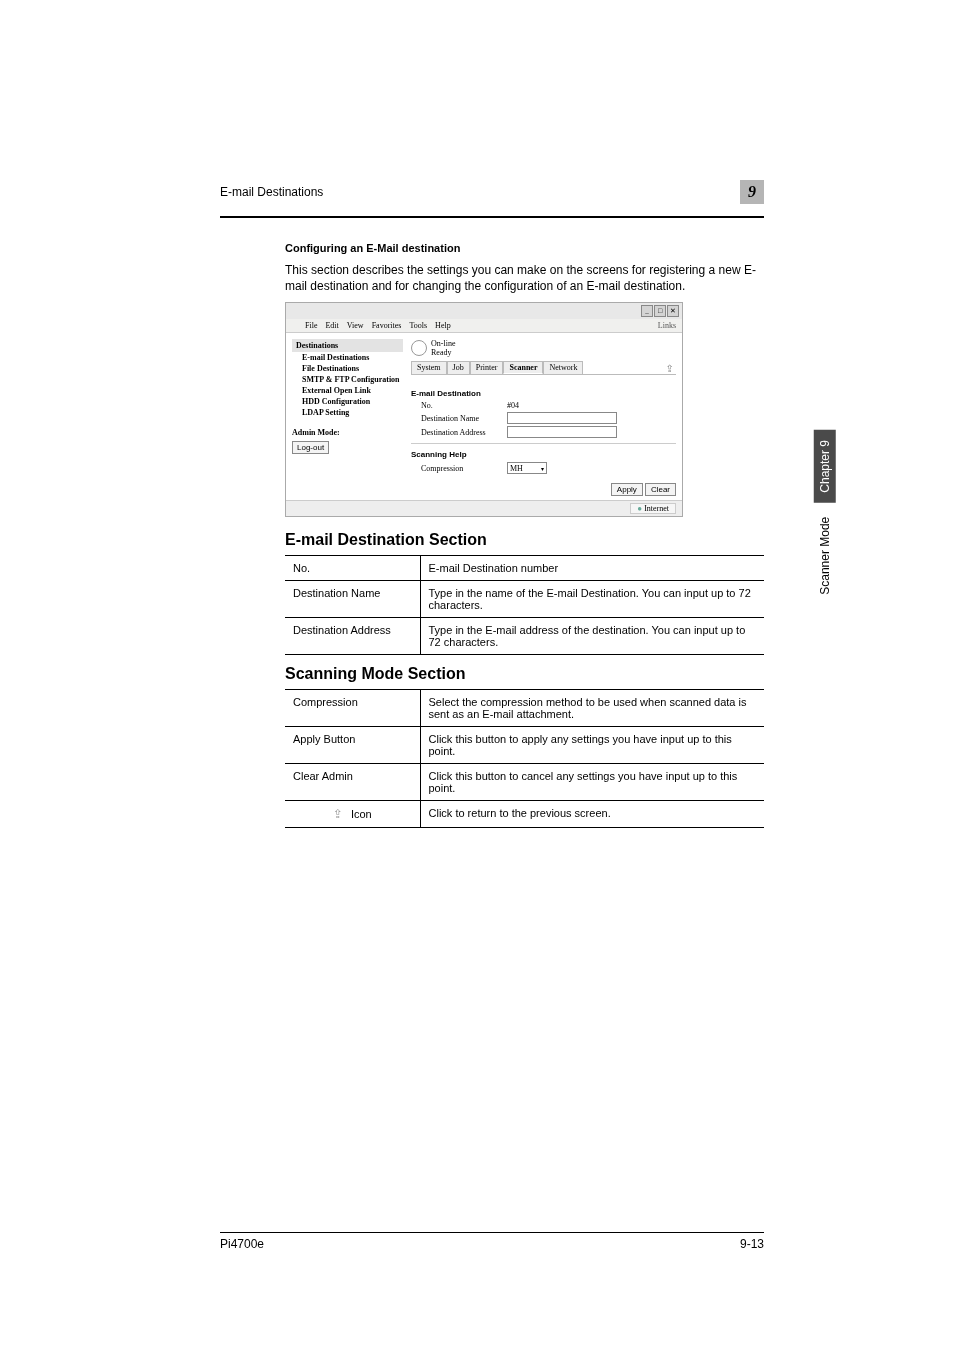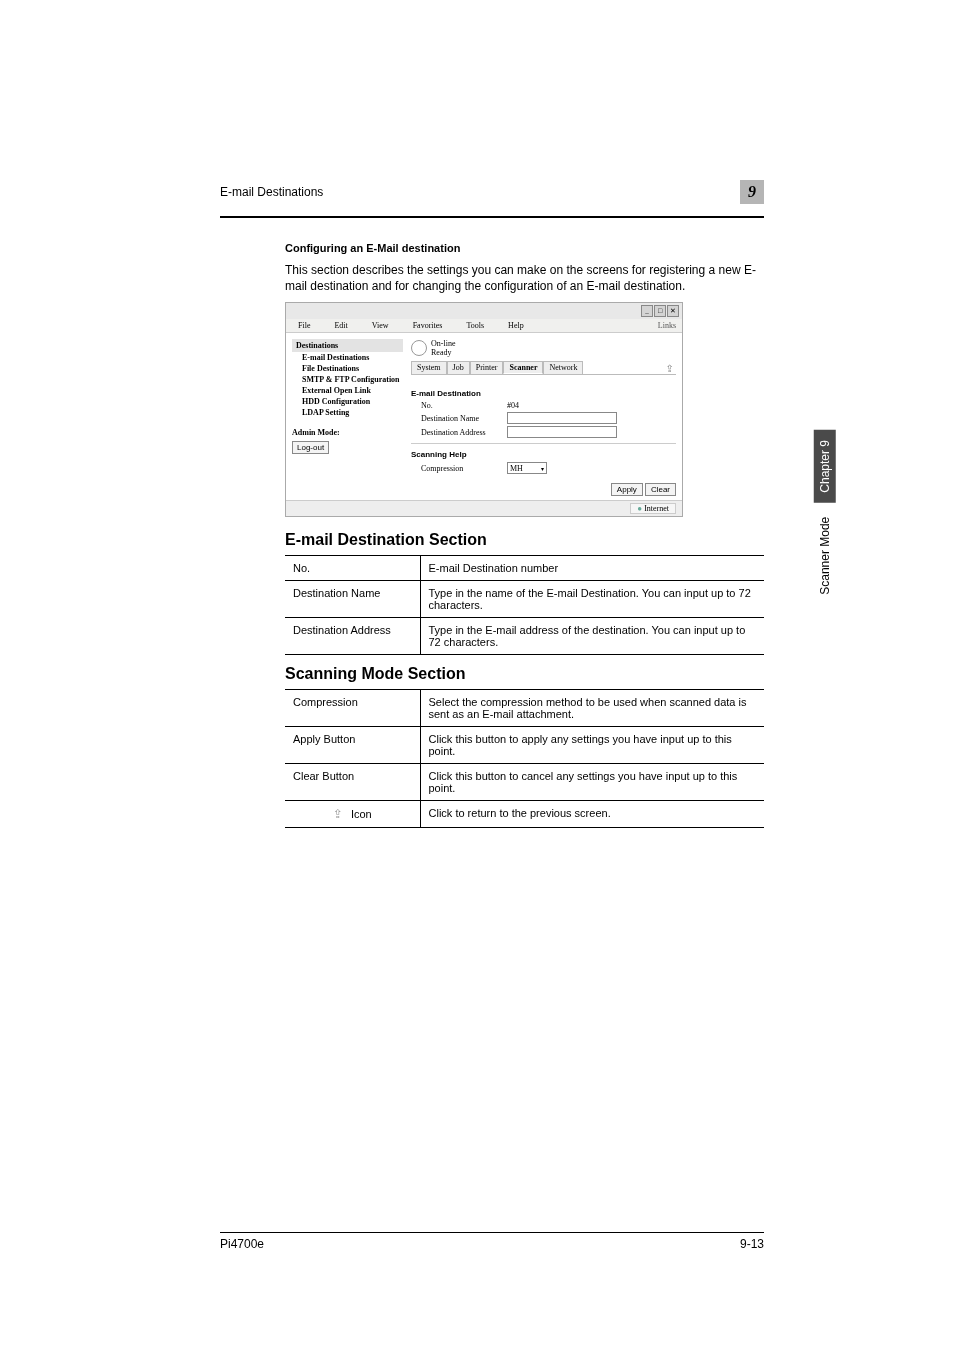--- a/index.html
+++ b/index.html
@@ -9,21 +9,21 @@
   .header-title { font-size: 12px; }
   .chapter-badge { background: #b5b5b5; color: #000; padding: 3px 8px; font-weight: bold; font-size: 16px; font-style: italic; font-family: "Times New Roman", serif; }
   .hr-thick { border: none; border-top: 2px solid #000; margin-bottom: 24px; }
   .section-heading { font-weight: bold; font-size: 11px; margin-bottom: 8px; }
   .para { font-size: 12px; line-height: 1.35; margin-bottom: 8px; }
   .body-col { margin-left: 65px; }
   .screenshot { width: 398px; margin: 8px 0 14px 0; border: 1px solid #aaa; background: #f6f6f4; font-family: "Times New Roman", serif; }
   .ss-titlebar { display: flex; justify-content: space-between; align-items: center; background: #e8e8e8; height: 16px; padding: 0 3px; font-size: 8px; }
   .ss-titlebar .ctrls { display: flex; gap: 1px; }
   .ss-titlebar .ctrls span { width: 12px; height: 12px; background: #d4d4d4; border: 1px solid #888; display: inline-flex; align-items: center; justify-content: center; font-size: 7px; }
-  .ss-menubar { display: flex; gap: 24px; padding: 2px 12px; font-size: 8px; background: #f0f0ee; border-bottom: 1px solid #ccc; }
+  .ss-menubar { display: flex; gap: 8px; padding: 2px 19px; font-size: 8px; background: #f0f0ee; border-bottom: 1px solid #ccc; }
   .ss-links { position: absolute; right: 6px; font-size: 8px; color: #555; }
   .ss-body { display: flex; padding: 6px; font-size: 8px; position: relative; background: #fff; }
   .ss-side { width: 115px; padding-right: 4px; }
   .ss-side-title { background: #e3e3e3; padding: 2px 4px; font-family: "Times New Roman", serif; font-weight:bold; font-size:8px; }
   .ss-side-item { padding: 1px 0 1px 10px; font-size: 8px; font-family: "Times New Roman", serif; }
   .ss-side-item.bold { font-weight: bold; }
   .ss-admin { margin-top: 10px; font-weight: bold; font-size:8px; }
   .ss-logout { margin-top: 4px; display:inline-block; border:1px solid #888; padding:1px 4px; font-family: Arial, sans-serif; font-size:8px; background:#f4f4f4;}
   .ss-main { flex: 1; padding-left: 4px; }
   .ss-status { display: flex; align-items: center; gap: 4px; font-size:8px; }
@@ -178,21 +178,21 @@
       <tbody>
           <tr>
             <td>Compression</td>
             <td>Select the compression method to be used when scanned data is sent as an E-mail attachment.</td>
           </tr>
       <tr>
             <td>Apply Button</td>
             <td>Click this button to apply any settings you have input up to this point.</td>
           </tr>
       <tr>
-            <td>Clear Button</td>
+            <td>Clear Admin</td>
             <td>Click this button to cancel any settings you have input up to this point.</td>
           </tr>
       <tr>
         <td>
           <span class="icon-cell-inner">
             <span class="up-glyph">⇪</span>
             <span>Icon</span>
           </span>
         </td>
         <td>Click to return to the previous screen.</td>

